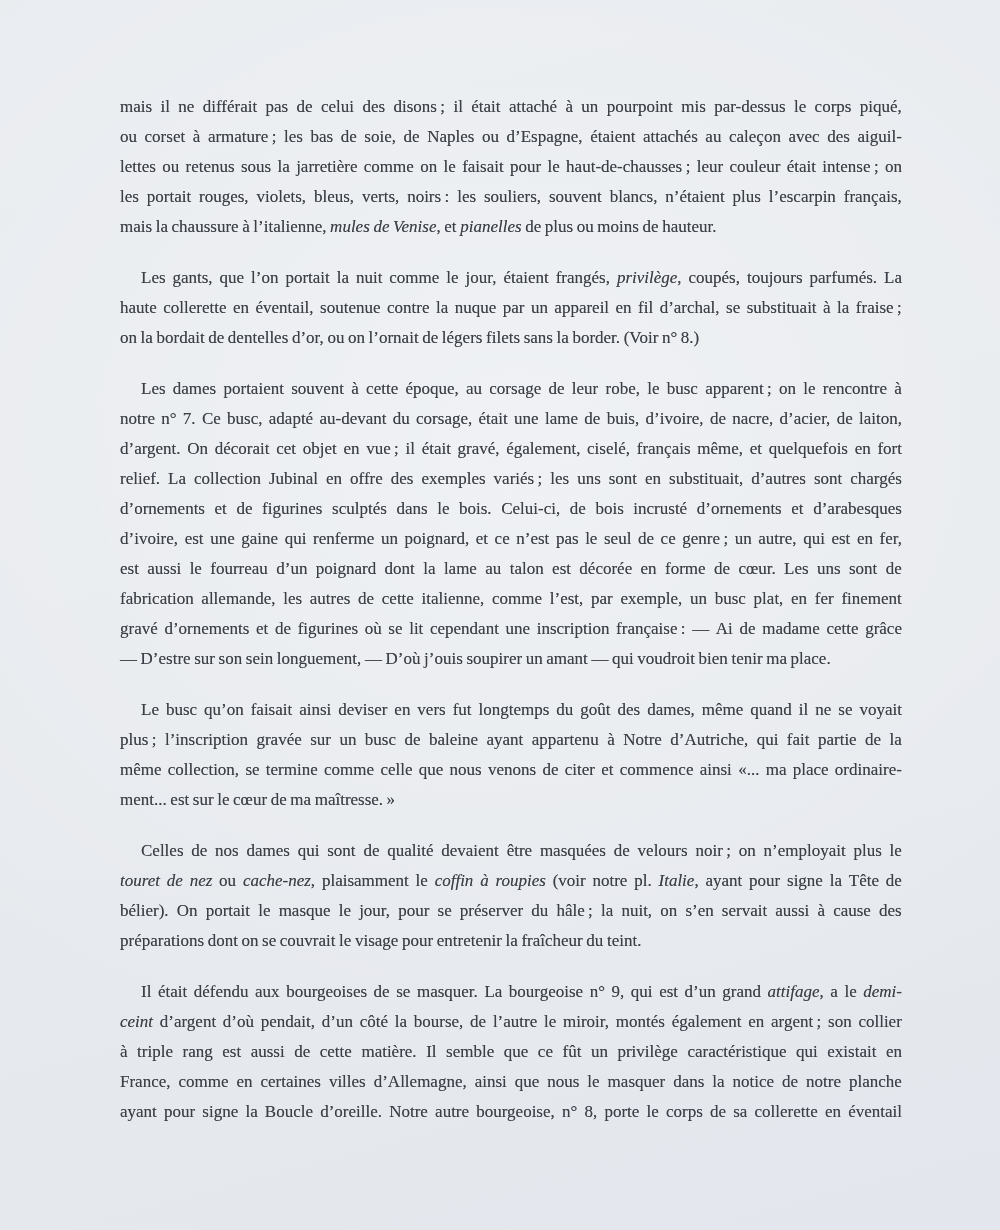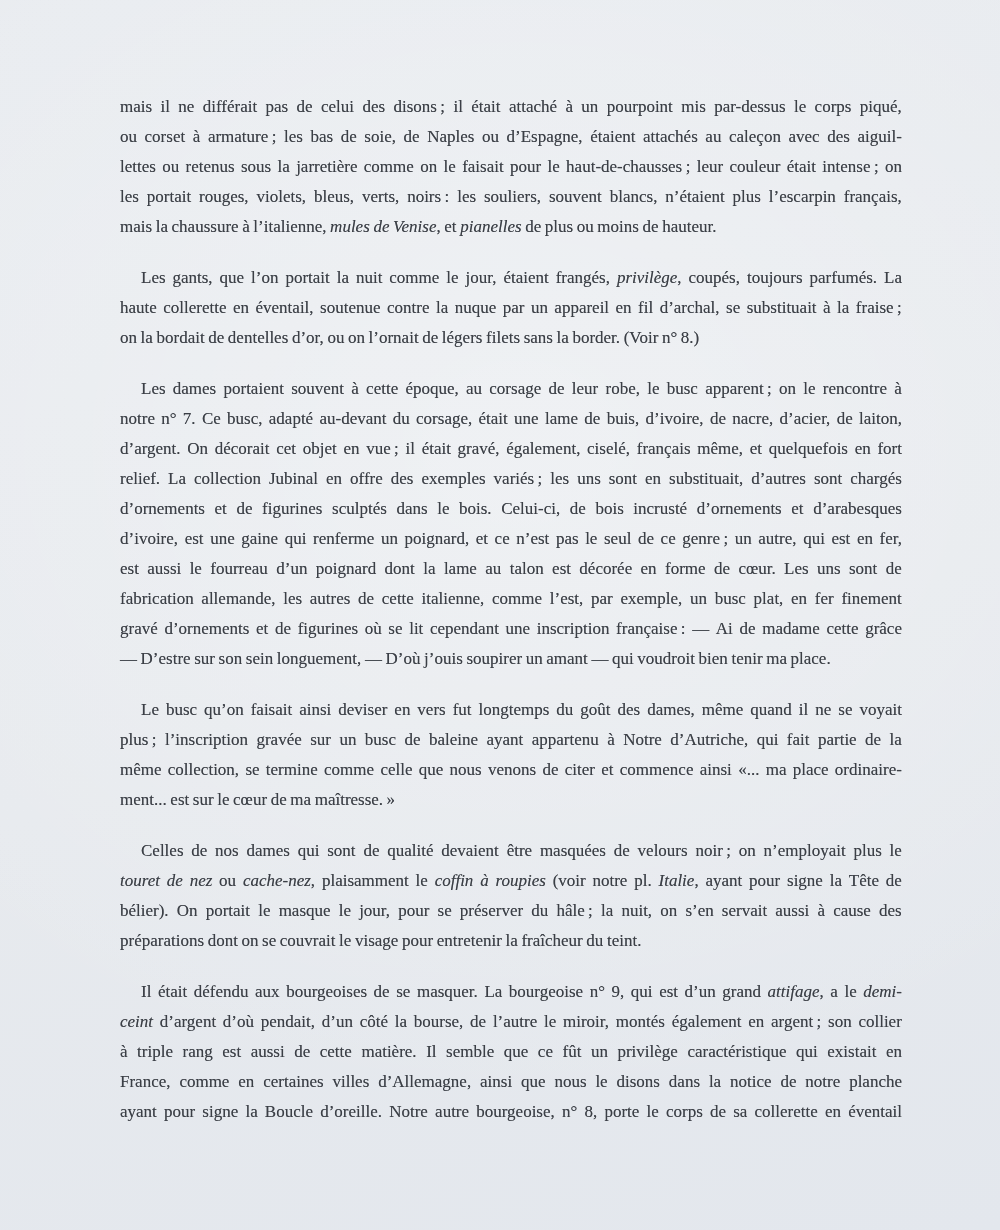--- a/index.html
+++ b/index.html
@@ -630,21 +630,21 @@
           <span class="token"><span>France,</span></span>
           <span class="token"><span>comme</span></span>
           <span class="token"><span>en</span></span>
           <span class="token"><span>certaines</span></span>
           <span class="token"><span>villes</span></span>
           <span class="token"><span>d’Allemagne,</span></span>
           <span class="token"><span>ainsi</span></span>
           <span class="token"><span>que</span></span>
           <span class="token"><span>nous</span></span>
           <span class="token"><span>le</span></span>
-          <span class="token"><span>disons</span></span>
+          <span class="token"><span>masquer</span></span>
           <span class="token"><span>dans</span></span>
           <span class="token"><span>la</span></span>
           <span class="token"><span>notice</span></span>
           <span class="token"><span>de</span></span>
           <span class="token"><span>notre</span></span>
           <span class="token"><span>planche</span></span>
         </div>
         <div class="line fill">
           <span class="token"><span>ayant</span></span>
           <span class="token"><span>pour</span></span>

